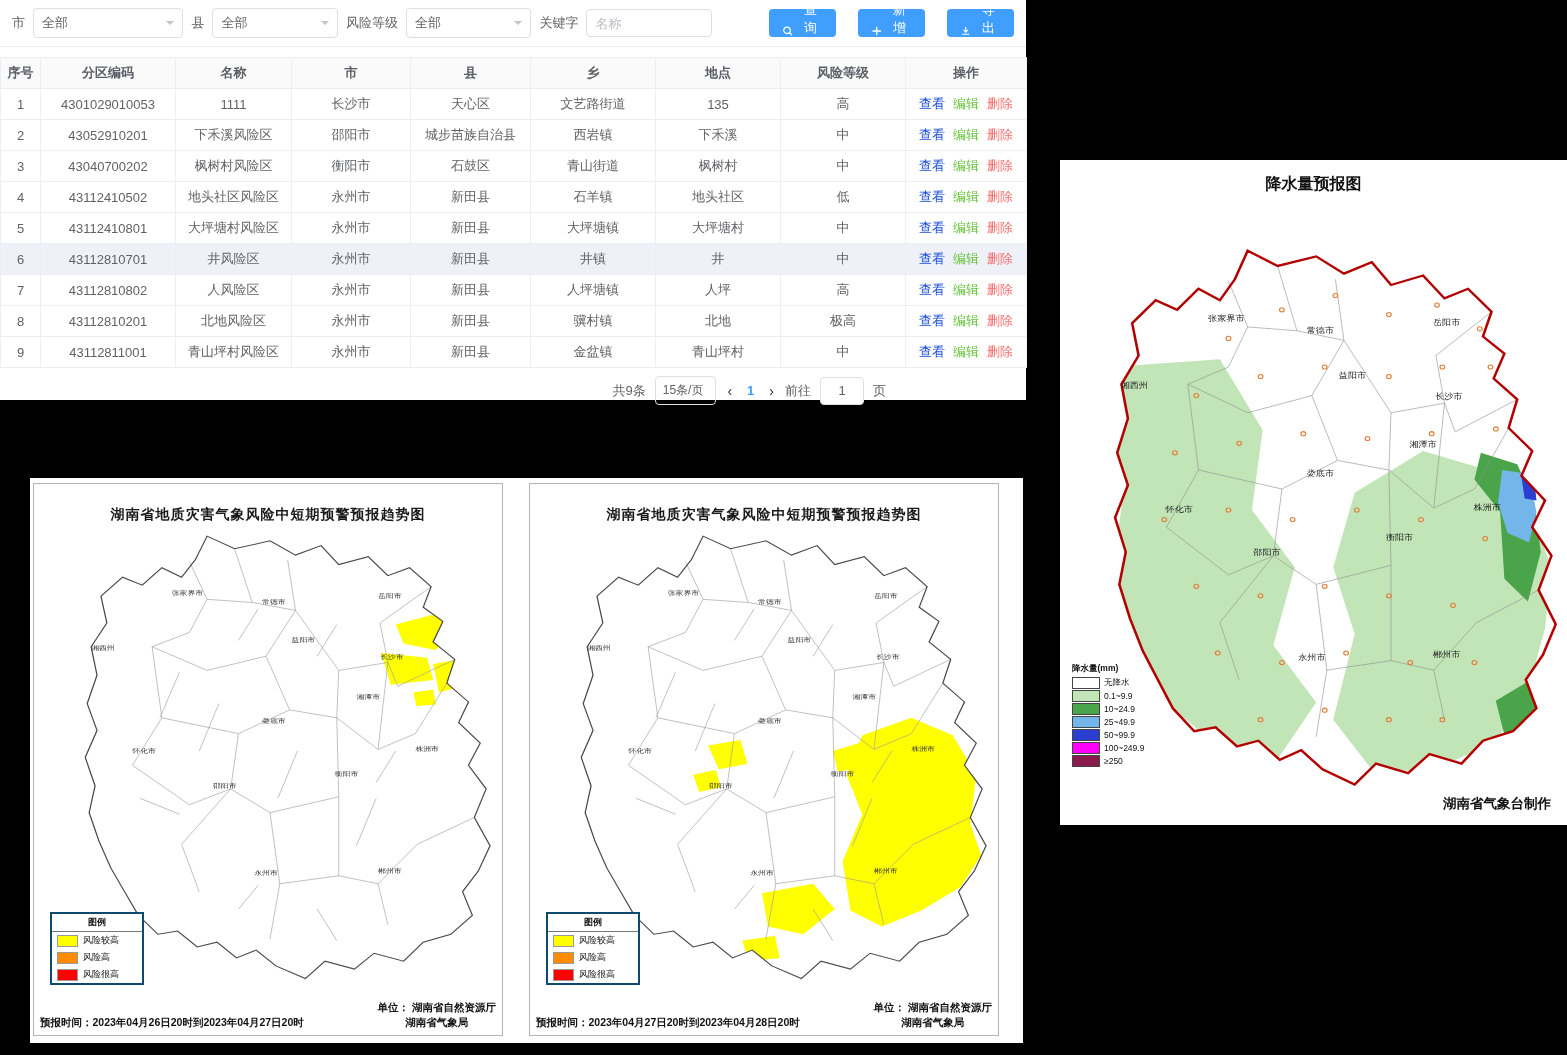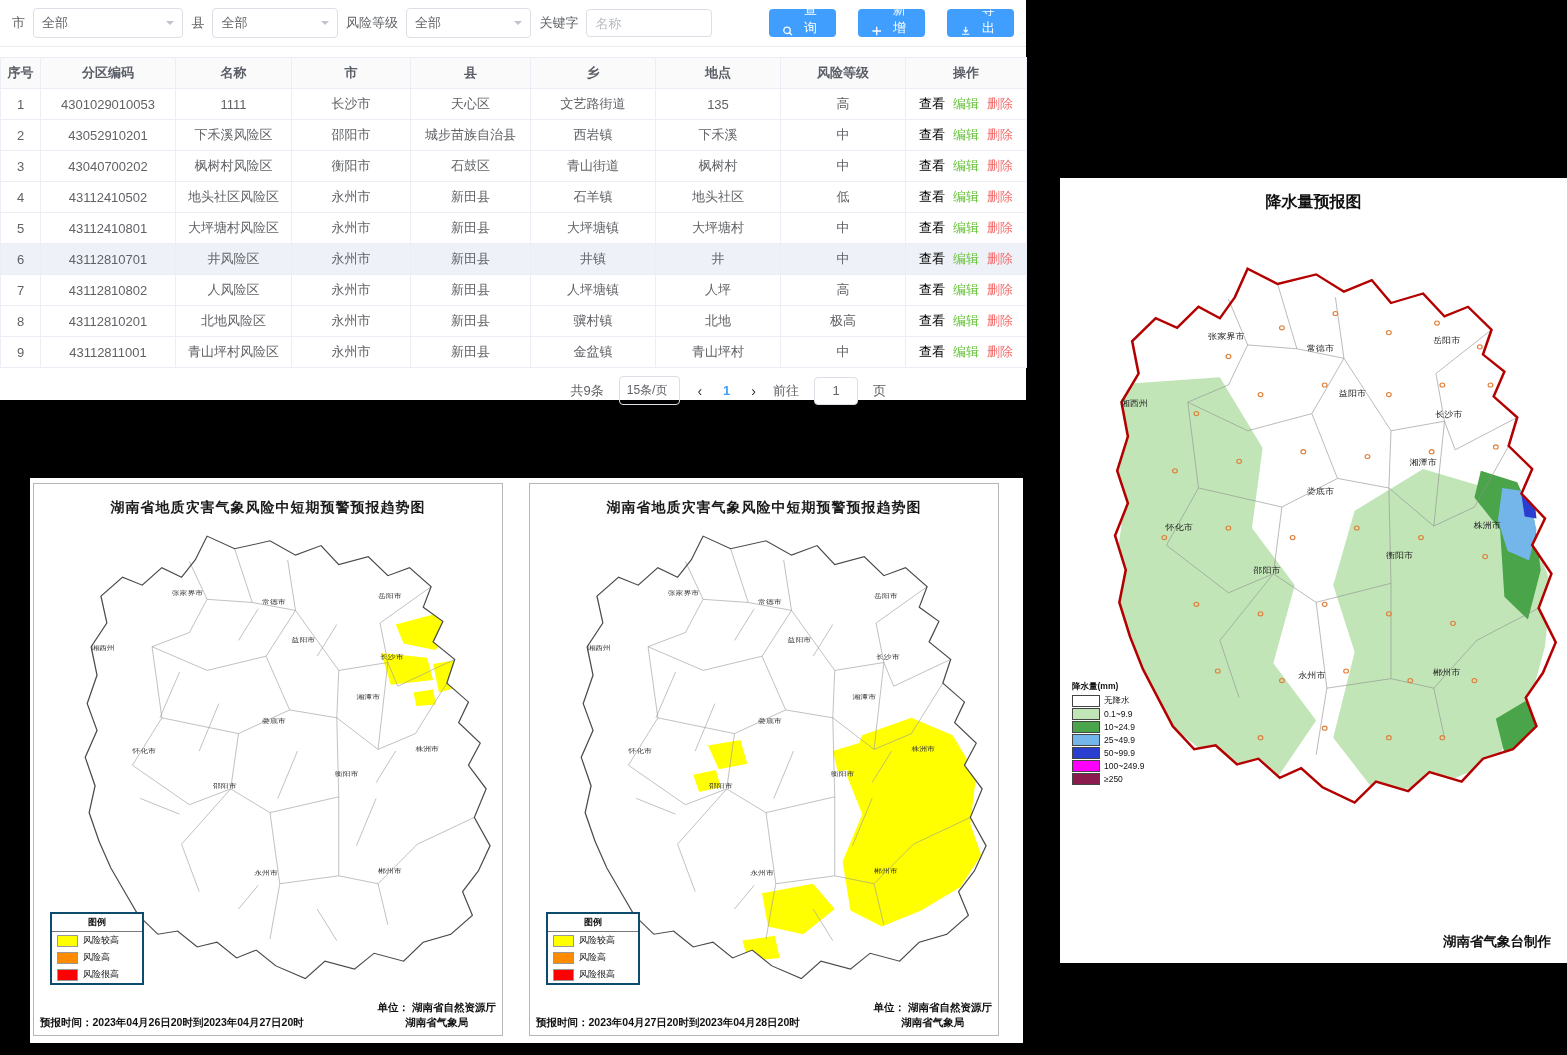--- a/index.html
+++ b/index.html
@@ -20,40 +20,40 @@
   .btn{background:#409eff;color:#fff;border:none;border-radius:4px;height:28px;padding:0 13px;font-size:13px;display:inline-flex;align-items:flex-end;gap:5px;cursor:pointer;}
   .btn svg{display:block;}
   .spacer{width:42px;}
   .btn-gap{width:6px;}
   .table-wrap{margin-top:9px;}
   table.data{width:100%;border-collapse:collapse;font-size:13px;color:#606266;table-layout:fixed;margin-top:10px;}
   table.data th{color:#5a5e66;font-weight:bold;background:#fafafa;}
   table.data th,table.data td{border:1px solid #ebeef5;height:30px;text-align:center;padding:0 3px;overflow:hidden;white-space:nowrap;}
   table.data tbody tr:nth-child(6){background:#eef2f8;}
   .lnk{margin:0 4px;cursor:pointer;}
-  .lnk.view{color:#000000}.lnk.edit{color:#67c23a}.lnk.del{color:#f56c6c}
-  .pagination{display:flex;justify-content:flex-end;align-items:center;gap:15px;margin-top:8px;padding-right:140px;color:#606266;font-size:13px;}
+  .lnk.view{color:#1d4ed8}.lnk.edit{color:#67c23a}.lnk.del{color:#f56c6c}
+  .pagination{display:flex;justify-content:flex-end;align-items:center;gap:9px;margin-top:8px;padding-right:140px;color:#606266;font-size:13px;}
   .ps-select{border:1px solid #dcdfe6;border-radius:4px;height:25px;padding:1px 7px;display:inline-flex;align-items:center;gap:5px;font-size:12px;color:#606266;cursor:pointer;}
   .pg-btn{color:#303133;cursor:pointer;font-size:14px;padding:0 2px;}
   .pg-num{color:#409eff;font-weight:bold;cursor:pointer;padding:0 4px;}
   .goto-input{width:38px;height:24px;border:1px solid #dcdfe6;border-radius:4px;text-align:center;font-size:13px;color:#606266;outline:none;}
   
   #panel-trend{left:30px;top:478px;width:993px;height:565px;display:flex;gap:26px;padding:5px 0 0 3px;}
   .trend-fig{width:470px;height:553px;border:1px solid #b5b5b5;position:relative;background:#fff;box-sizing:border-box;}
-  .trend-title{text-align:center;font-weight:bold;font-size:14px;color:#1a1a1a;margin-top:15px;letter-spacing:1px;}
+  .trend-title{text-align:center;font-weight:bold;font-size:14px;color:#1a1a1a;margin-top:22px;letter-spacing:1px;}
   .trend-svg{position:absolute;left:8px;top:30px;width:452px;height:474px;}
   .trend-legend{position:absolute;left:16px;bottom:50px;width:90px;border:2px solid #0c4a6e;background:#fff;font-size:9px;color:#111;}
   .tl-head{text-align:center;border-bottom:1px solid #777;padding:2px 0;font-weight:bold;}
   .tl-row{display:flex;align-items:center;gap:5px;padding:2px 5px;}
   .tl-sw{width:19px;height:10px;border:1px solid #999;flex:none;}
   .tsw0{background:#ffff00}.tsw1{background:#ff8c00}.tsw2{background:#ff0000}
   .trend-footer{position:absolute;left:6px;right:6px;bottom:5px;display:flex;justify-content:space-between;align-items:flex-end;font-size:10.5px;font-weight:bold;color:#111;}
   .unit-block{text-align:center;line-height:1.45;}
   
-  #panel-rain{left:1060px;top:160px;width:507px;height:785px;margin-top:18px;}
+  #panel-rain{left:1060px;top:160px;width:507px;height:665px;}
   .rain-title{margin-top:14px;text-align:center;font-weight:bold;font-size:16px;color:#111;}
   .rain-subtitle{text-align:center;font-size:13.5px;margin-top:7px;color:#111;}
   .rain-svg{position:absolute;left:8px;top:64px;width:492px;height:572px;}
   .rain-legend{position:absolute;left:12px;top:503px;font-size:8.5px;color:#111;z-index:2;}
   .rl-title{font-weight:bold;margin-bottom:2px;}
   .rl-row{display:flex;align-items:center;margin-top:1px;}
   .rl-sw{width:26px;height:10px;border:1px solid #444;flex:none;margin-right:4px;}
   .rsw0{background:#ffffff}.rsw1{background:#c2e5b8}.rsw2{background:#4aa44a}.rsw3{background:#74b6ea}
   .rsw4{background:#2a3fd0}.rsw5{background:#ff00ff}.rsw6{background:#8a1b4d}
   .rain-credit{position:absolute;right:16px;bottom:12px;font-weight:bold;font-size:13.5px;color:#111;z-index:2;}

